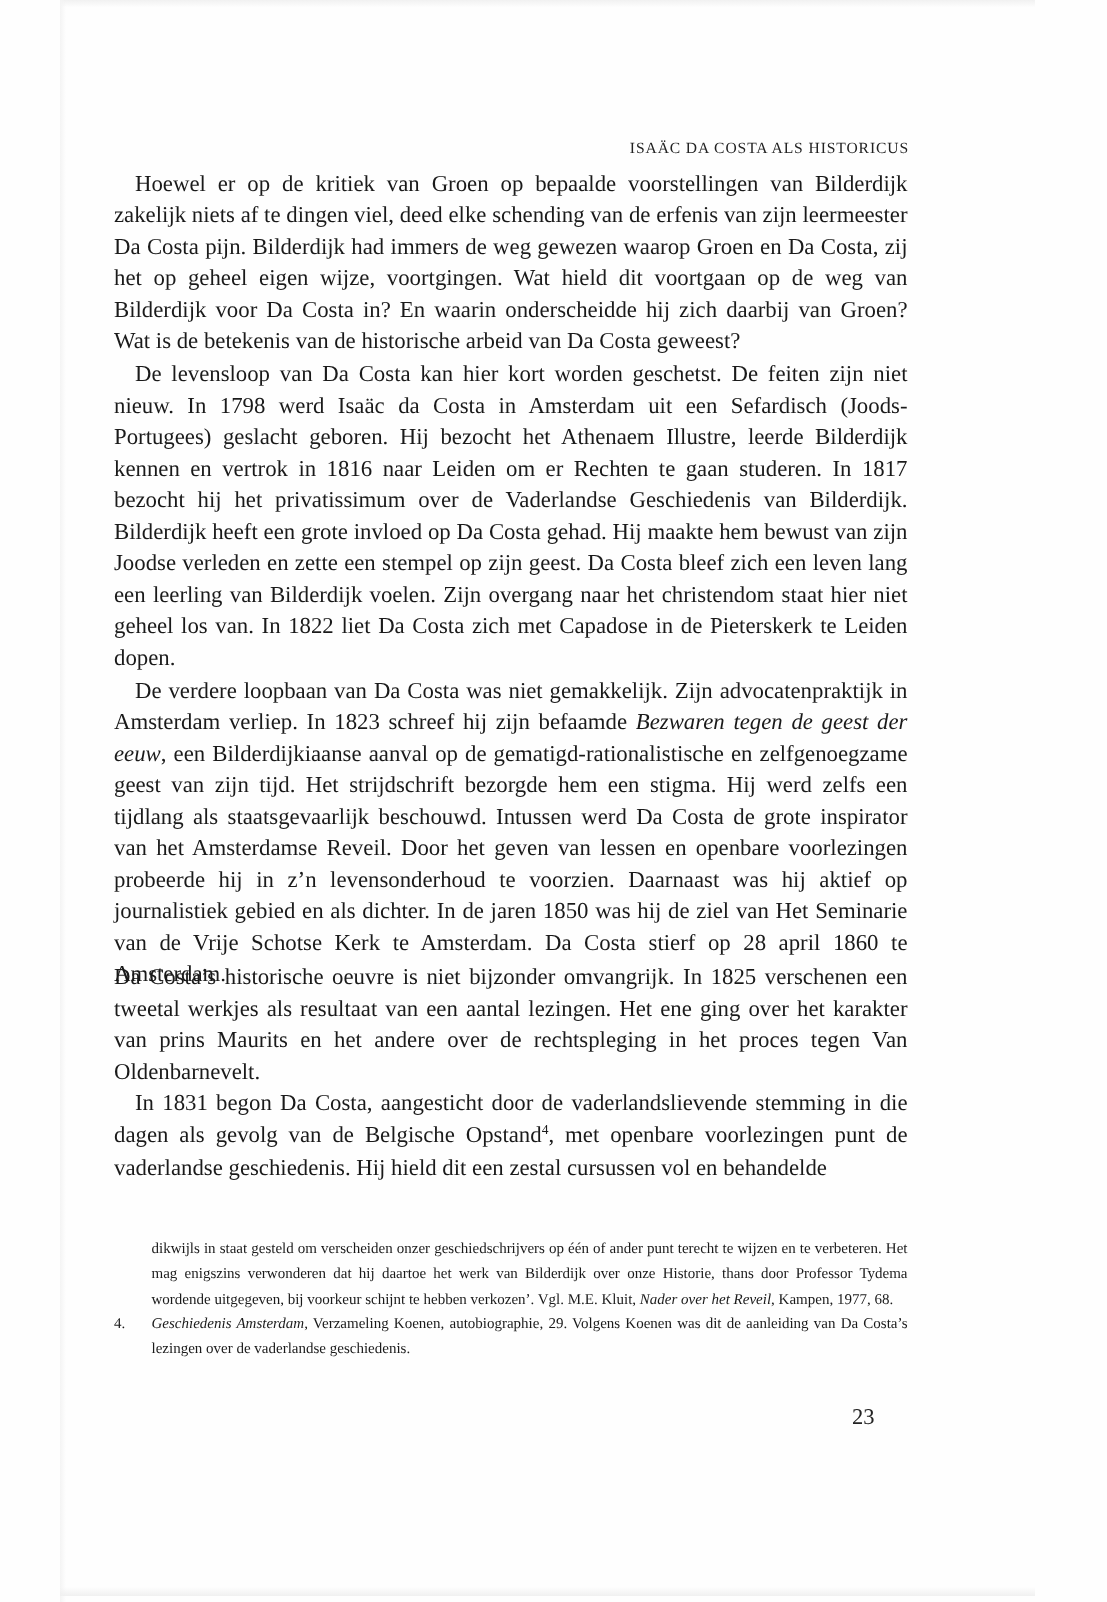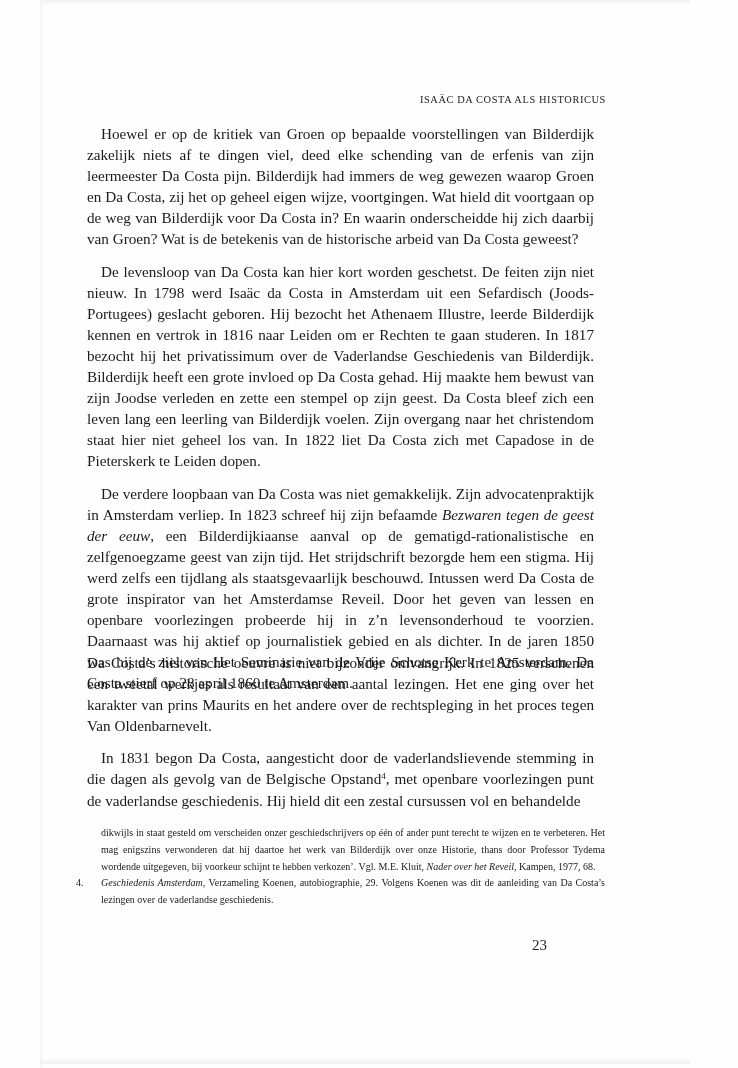--- a/index.html
+++ b/index.html
@@ -45,21 +45,21 @@
     .body-text {
       position: absolute;
       left: 76px;
       width: 529px;
       font-size: 15.2px;
       line-height: 21.1px;
       text-align: justify;
       text-justify: inter-word;
     }
     .body-text p {
-      margin: 11px;
+      margin: 0;
     }
     .indent { text-indent: 14px; }
     #block1 { top: 112px; }
     .section-heading {
       position: absolute;
       left: 76px;
       top: 642px;
       font-size: 15.2px;
       line-height: 21px;
     }
@@ -83,21 +83,21 @@
       position: absolute;
       left: 0;
       top: 0;
     }
     .fn p { margin: 0; }
     em { font-style: italic; }
     sup { font-size: 9px; line-height: 0; vertical-align: 5px; }
     .page-number {
       position: absolute;
       top: 937px;
-      left: 532px;
+      left: 568px;
       font-size: 15px;
       color: #222;
     }
   </style>
 </head>
 <body>
 
 <div class="page">
   <div class="edge-top"></div>
   <div class="edge-left"></div>

